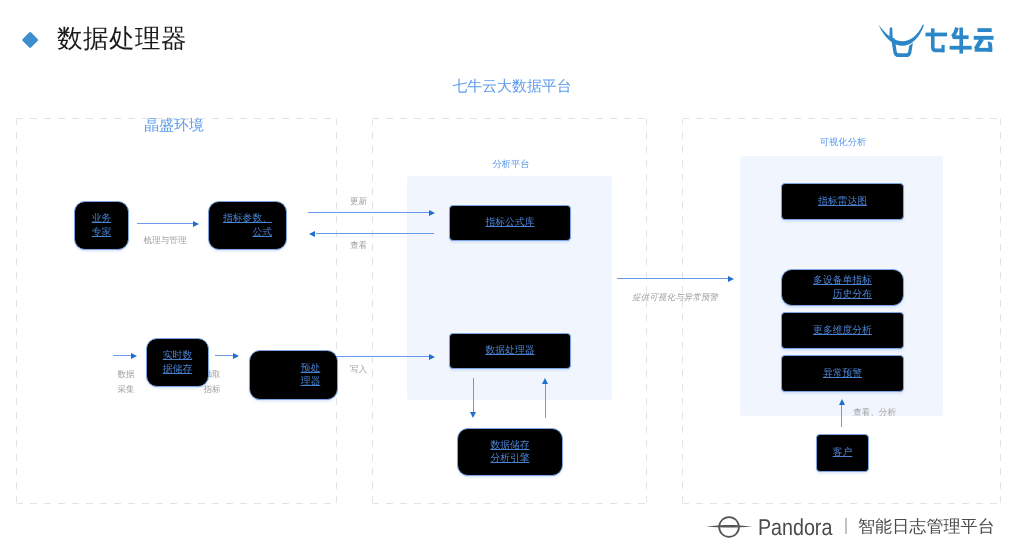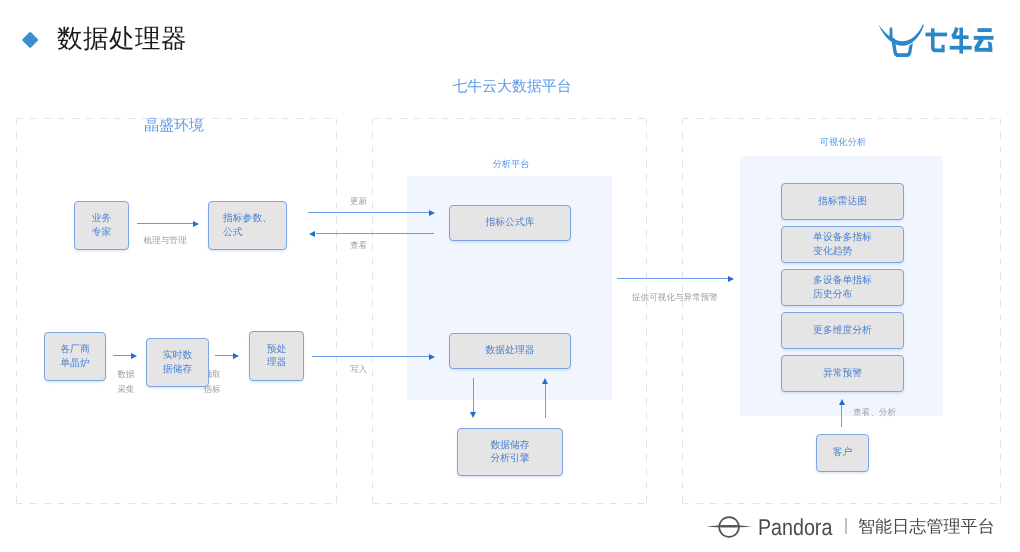--- a/index.html
+++ b/index.html
@@ -34,25 +34,25 @@
        repeating-linear-gradient(to bottom,#e0e3e9 0 7px,transparent 7px 14px);
      background-size:100% 1px,100% 1px,1px 100%,1px 100%;
      background-position:0 0,0 100%,0 0,100% 0;
      background-repeat:no-repeat;}
 
   
   .panel{background:#f1f5fd;border-radius:3px;z-index:0;}
   .panel-cap{font-size:9.3px;color:#5b9bec;text-align:center;line-height:13px;}
 
   
-  .node{border:1px solid #7ba5e4;border-radius:4px;background:#e5e5e5;
-     display:flex;align-items:center;justify-content:center;text-align:left;
+  .node{border:1px solid #7ba5e4;border-radius:4px;background:#000000;
+     display:flex;align-items:center;justify-content:center;text-align:right;
      color:#4a82d2;font-size:9.8px;line-height:14px;
-     box-shadow:0 2px 3px -1px rgba(120,160,225,.35);z-index:4;}
-  .node.two{line-height:13.5px;}
+     box-shadow:0 2px 3px -1px rgba(120,160,225,.35);z-index:4;text-decoration:underline;}
+  .node.two{line-height:13.5px;border-radius:11px;}
 
   
   .ln-h{height:1px;background:#6a9bea;z-index:2;}
   .ln-v{width:1px;background:#6a9bea;z-index:2;}
   .ah-r{width:0;height:0;border-top:3.4px solid transparent;border-bottom:3.4px solid transparent;
         border-left:6px solid #1f6fd0;z-index:3;}
   .ah-l{width:0;height:0;border-top:3.4px solid transparent;border-bottom:3.4px solid transparent;
         border-right:6px solid #1f6fd0;z-index:3;}
   .ah-u{width:0;height:0;border-left:3.4px solid transparent;border-right:3.4px solid transparent;
         border-bottom:6px solid #1f6fd0;z-index:3;}
@@ -108,23 +108,22 @@
   <div class="abs zone" style="left:372px;top:118px;width:275px;height:386px;"></div>
   <div class="abs zone" style="left:682px;top:118px;width:319px;height:386px;"></div>
 
   <div class="abs node two" style="left:74px;top:201px;width:53px;height:47px;">业务<br>专家</div>
   <div class="abs node two" style="left:208px;top:201px;width:77px;height:47px;">指标参数、<br>公式</div>
 
   <div class="abs ln-h" style="left:137px;top:223px;width:57px;"></div>
   <div class="abs ah-r" style="left:192.5px;top:220.6px;"></div>
   <div class="abs edge-lbl" style="left:130px;top:235px;width:70px;text-align:center;">梳理与管理</div>
 
-  <div class="abs node two" style="left:44px;top:332px;width:60px;height:47px;">各厂商<br>单晶炉</div>
   <div class="abs node two" style="left:146px;top:338px;width:61px;height:47px;">实时数<br>据储存</div>
-  <div class="abs node two" style="left:249px;top:331px;width:53px;height:48px;">预处<br>理器</div>
+  <div class="abs node two" style="left:249px;top:350px;width:53px;height:48px;padding-left:34px;">预处<br>理器</div>
 
   <div class="abs ln-h" style="left:113px;top:355px;width:20px;"></div>
   <div class="abs ah-r" style="left:130.5px;top:352.6px;"></div>
   <div class="abs edge-lbl" style="left:106px;top:367px;width:40px;text-align:center;line-height:15px;">数据<br>采集</div>
 
   <div class="abs ln-h" style="left:215px;top:355px;width:20px;"></div>
   <div class="abs ah-r" style="left:232.5px;top:352.6px;"></div>
   <div class="abs edge-lbl" style="left:192px;top:367px;width:40px;text-align:center;line-height:15px;">抽取<br>指标</div>
 
   <div class="abs ln-h" style="left:308px;top:212px;width:123px;"></div>
@@ -147,27 +146,26 @@
 
   <div class="abs ln-v" style="left:473px;top:378px;height:34px;"></div>
   <div class="abs ah-d" style="left:470.2px;top:412px;"></div>
   <div class="abs ln-v" style="left:545px;top:383px;height:35px;"></div>
   <div class="abs ah-u" style="left:542.2px;top:378px;"></div>
 
   <div class="abs node two" style="left:457px;top:428px;width:104px;height:46px;">数据储存<br>分析引擎</div>
 
   <div class="abs ln-h" style="left:617px;top:278px;width:112px;"></div>
   <div class="abs ah-r" style="left:727.5px;top:275.6px;"></div>
-  <div class="abs edge-lbl" style="left:632px;top:292px;">提供可视化与异常预警</div>
+  <div class="abs edge-lbl" style="left:632px;top:292px;font-style:italic;">提供可视化与异常预警</div>
 
   <div class="abs panel-cap" style="left:772px;top:136px;width:142px;">可视化分析</div>
   <div class="abs panel" style="left:740px;top:156px;width:203px;height:260px;"></div>
 
   <div class="abs node" style="left:781px;top:183px;width:121px;height:35px;">指标雷达图</div>
-  <div class="abs node two" style="left:781px;top:226px;width:121px;height:35px;">单设备多指标<br>变化趋势</div>
   <div class="abs node two" style="left:781px;top:269px;width:121px;height:35px;">多设备单指标<br>历史分布</div>
   <div class="abs node" style="left:781px;top:312px;width:121px;height:35px;">更多维度分析</div>
   <div class="abs node" style="left:781px;top:355px;width:121px;height:35px;">异常预警</div>
 
   <div class="abs ln-v" style="left:841px;top:405px;height:22px;"></div>
   <div class="abs ah-u" style="left:838.6px;top:399px;"></div>
   <div class="abs edge-lbl" style="left:853px;top:407px;">查看、分析</div>
 
   <div class="abs node" style="left:816px;top:434px;width:51px;height:36px;">客户</div>
 

